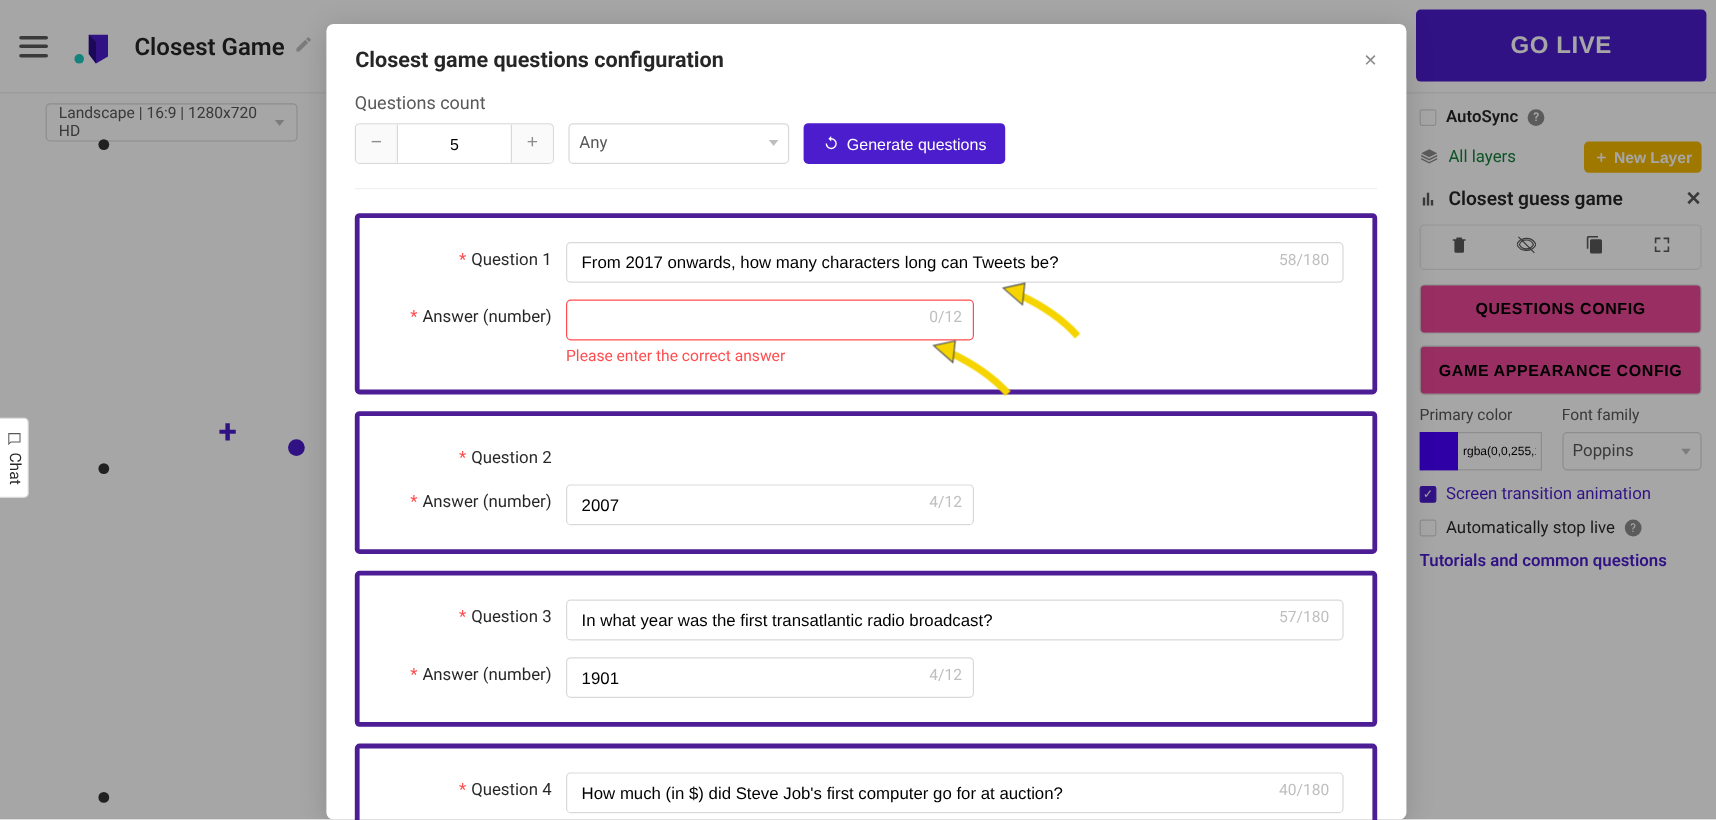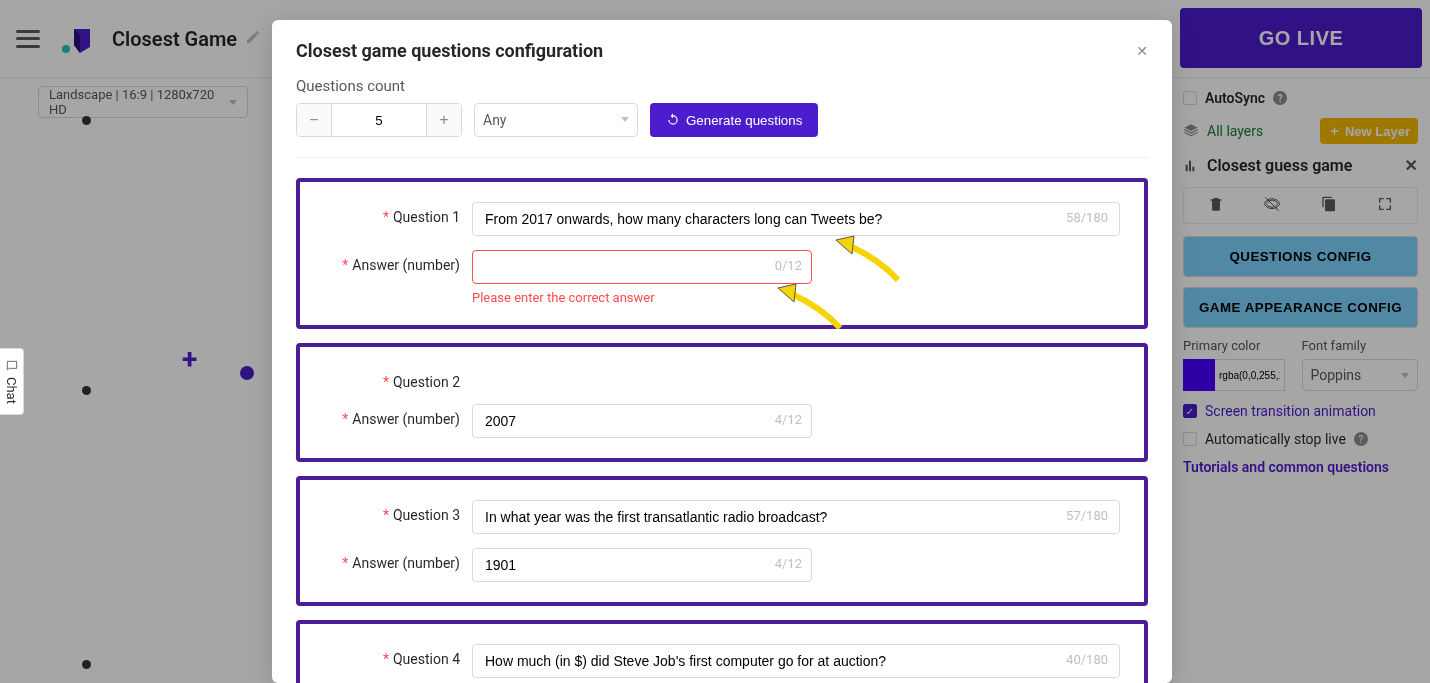--- a/index.html
+++ b/index.html
@@ -30,21 +30,21 @@
 .checkbox.checked { background: #4c1dcd; border-color: #4c1dcd; }
 .checkbox.checked::after { content: "✓"; color: #fff; font-size: 10px; }
 .help-circle { width: 14px; height: 14px; border-radius: 50%; background: #8c8c8c; color: #fff; font-size: 10px; display: inline-flex; align-items: center; justify-content: center; }
 .layer-row { display: flex; align-items: center; justify-content: space-between; margin-bottom: 12px; }
 .all-layers { display: flex; align-items: center; gap: 8px; color: #15803d; }
 .new-layer-btn { background: #f5b800; color: #fff; border: none; border-radius: 4px; padding: 4px 8px; font-size: 13px; font-weight: 600; cursor: pointer; display: inline-flex; align-items: center; gap: 4px; }
 .panel-title-row { display: flex; align-items: center; gap: 8px; font-size: 16px; font-weight: 600; margin-bottom: 12px; }
 .panel-title-row .close-x { margin-left: auto; color: #595959; cursor: pointer; }
 .icon-strip { display: flex; justify-content: space-around; border: 1px solid #e8e8e8; border-radius: 4px; padding: 8px 4px; margin-bottom: 12px; }
 .icon-strip span { color: #595959; cursor: pointer; }
-.config-btn { width: 100%; border: 1px solid #d9d9d9; background: #7dd3fc; border-radius: 4px; padding: 12px; font-weight: 700; letter-spacing: 0.5px; cursor: pointer; margin-bottom: 10px; }
+.config-btn { width: 100%; border: 1px solid #d9d9d9; background: #ec4899; border-radius: 4px; padding: 12px; font-weight: 700; letter-spacing: 0.5px; cursor: pointer; margin-bottom: 10px; }
 .prop-row { display: flex; gap: 2px; margin-bottom: 12px; }
 .prop-col { flex: 1; }
 .prop-col label { display: block; font-size: 13px; color: #595959; margin-bottom: 6px; }
 .color-block { width: 32px; height: 32px; background: rgb(72,0,255); display: inline-block; vertical-align: middle; }
 .color-input { width: 70px; height: 32px; font-size: 10px; border: 1px solid #d9d9d9; border-left: none; padding: 0 4px; vertical-align: middle; }
 .select { height: 32px; border: 1px solid #d9d9d9; border-radius: 4px; padding: 0 8px; width: 100%; display: flex; align-items: center; position: relative; color: #595959; }
 .select::after { content: ""; position: absolute; right: 8px; top: 13px; border-left: 4px solid transparent; border-right: 4px solid transparent; border-top: 5px solid #bfbfbf; }
 .check-row { display: flex; align-items: center; gap: 8px; margin-bottom: 12px; }
 .check-row .lbl { color: #4c1dcd; }
 .check-row .lbl.muted { color: rgba(0,0,0,0.85); }
@@ -55,21 +55,21 @@
 .modal { position: absolute; top: 20px; left: 272px; width: 900px; bottom: 0; background: #fff; border-radius: 6px; box-shadow: 0 4px 24px rgba(0,0,0,0.15); display: flex; flex-direction: column; }
 .modal-header { padding: 20px 24px 16px; display: flex; align-items: center; }
 .modal-header .close-x { margin-left: auto; color: #8c8c8c; cursor: pointer; font-size: 14px; }
 .modal-title { font-size: 18px; font-weight: 700; }
 .modal-body { padding: 0 24px 24px; overflow-y: auto; flex: 1; }
 .qcount-label { font-size: 15px; color: #595959; margin-bottom: 8px; }
 .control-row { display: flex; gap: 12px; align-items: center; margin-bottom: 20px; padding-bottom: 20px; border-bottom: 1px solid #f0f0f0; }
 .stepper { display: flex; border: 1px solid #d9d9d9; border-radius: 4px; overflow: hidden; height: 34px; }
 .stepper button { width: 34px; border: none; background: #fafafa; color: #8c8c8c; cursor: pointer; font-size: 16px; }
 .stepper input { width: 96px; border: none; border-left: 1px solid #d9d9d9; border-right: 1px solid #d9d9d9; text-align: center; outline: none; }
-.any-select { width: 164px; height: 34px; }
+.any-select { width: 184px; height: 34px; }
 .gen-btn { background: #4c1dcd; color: #fff; border: none; border-radius: 4px; height: 34px; padding: 16px 16px; cursor: pointer; font-weight: 500; display: inline-flex; align-items: center; gap: 6px; }
 .q-card { border: 4px solid #4c1d95; border-radius: 4px; padding: 20px 24px; margin-bottom: 14px; }
 .form-row { display: flex; align-items: flex-start; margin-bottom: 14px; }
 .form-row:last-child { margin-bottom: 0; }
 .form-label { width: 148px; text-align: right; padding-right: 12px; padding-top: 7px; }
 .form-label .req { color: #ff4d4f; margin-right: 4px; }
 .form-field { flex: 1; position: relative; }
 .input { width: 100%; height: 34px; border: 1px solid #d9d9d9; border-radius: 4px; padding: 0 60px 0 12px; font-size: 14px; outline: none; }
 .input.error { border-color: #ff4d4f; }
 .input.short { width: 340px; }

